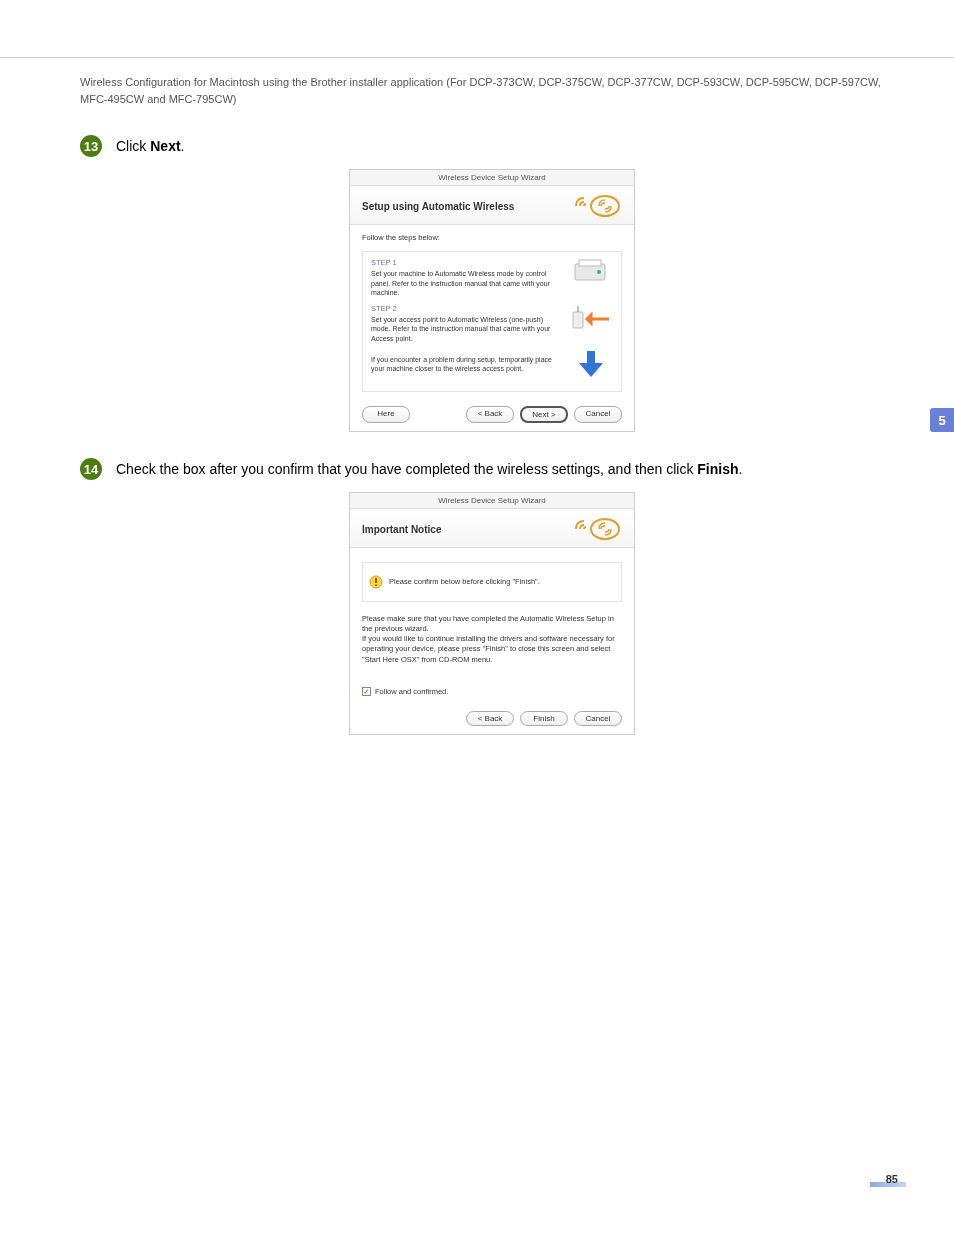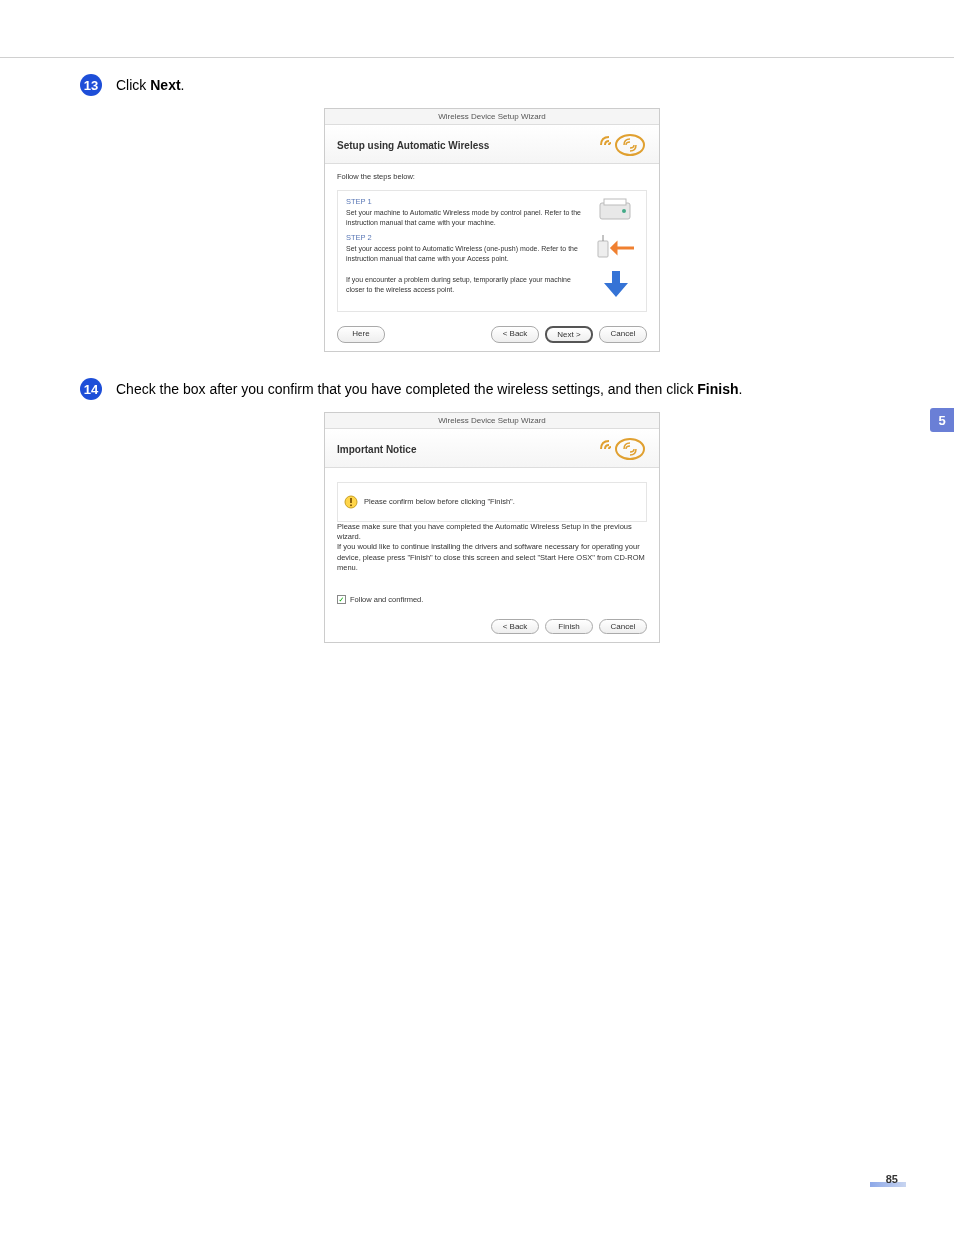--- a/index.html
+++ b/index.html
@@ -1,25 +1,25 @@
 <!DOCTYPE html>
 <html><head>
 <meta charset="utf-8">
 <style>
 * { box-sizing: border-box; margin: 0; padding: 0; }
 body { font-family: Arial, Helvetica, sans-serif; background: #fff; width: 954px; height: 1235px; position: relative; }
 .top-band { height: 58px; border-bottom: 1px solid #d0d0d0; background: #fff; }
 .content { padding: 16px 50px 0 80px; }
 .header-text { font-size: 11px; color: #555; line-height: 1.5; margin-bottom: 28px; }
 .step-row { display: flex; align-items: flex-start; gap: 14px; margin-bottom: 12px; }
-.step-num { width: 22px; height: 22px; border-radius: 50%; background: #1d4ed8; color: #fff; display: flex; align-items: center; justify-content: center; font-weight: bold; font-size: 13px; flex-shrink: 0; }
+.step-num { width: 22px; height: 22px; border-radius: 50%; background: #4d7c0f; color: #fff; display: flex; align-items: center; justify-content: center; font-weight: bold; font-size: 13px; flex-shrink: 0; }
 .step-text { font-size: 14px; color: #000; padding-top: 2px; line-height: 1.4; }
 .step-text b { font-weight: bold; }
 
-.wizard { width: 336px; margin: 8px auto 26px auto; border: 1px solid #ccc; background: #fff; font-size: 8px; color: #333; }
+.wizard { width: 286px; margin: 8px auto 26px auto; border: 1px solid #ccc; background: #fff; font-size: 8px; color: #333; }
 .wizard-title { text-align: center; font-size: 8px; color: #555; padding: 3px 0; background: #f5f5f5; border-bottom: 1px solid #ddd; }
 .wizard-head { display: flex; justify-content: space-between; align-items: center; padding: 8px 12px 6px 12px; border-bottom: 1px solid #ddd; background: linear-gradient(#fff, #f5f5f5); }
 .wizard-head-title { font-weight: bold; font-size: 10px; }
 .wifi-logo { width: 50px; height: 24px; }
 .wizard-body { padding: 8px 12px 6px 12px; font-size: 7.5px; line-height: 1.35; }
 .sub-panel { border: 1px solid #e5e5e5; margin-top: 8px; padding: 6px 8px; }
 .step-block { margin-bottom: 6px; display: flex; gap: 6px; }
 .step-block-text { flex: 1; }
 .step-label { color: #5a78b6; font-size: 7.5px; }
 .step-desc { font-size: 7px; margin-top: 1px; }
@@ -44,20 +44,21 @@
 .page-bar { position: absolute; bottom: 48px; right: 48px; width: 36px; height: 5px; background: linear-gradient(to right, #8da8e8, #c8d5f0); }
 </style>
 </head>
 <body>
 
 <div class="top-band"></div>
 
 <div class="side-tab">5</div>
 
 <div class="content">
+  <div class="header-text">Wireless Configuration for Macintosh using the Brother installer application (For DCP-373CW, DCP-375CW, DCP-377CW, DCP-593CW, DCP-595CW, DCP-597CW, MFC-495CW and MFC-795CW)</div>
 
   <div class="step-row">
     <div class="step-num">13</div>
     <div class="step-text">
       <span>Click </span><b>Next</b><span>.</span>
     </div>
   </div>
 
   <div class="wizard">
     <div class="wizard-title">Wireless Device Setup Wizard</div>
@@ -147,21 +148,21 @@
     </div>
     <div class="wizard-body">
       <div class="notice-row">
         <svg class="notice-icon" viewBox="0 0 14 14">
             <circle cx="7" cy="7" r="6" fill="#ffd54a" stroke="#c9a020"></circle>
             <rect x="6.2" y="3" width="1.6" height="5" fill="#704800"></rect>
             <rect x="6.2" y="9.5" width="1.6" height="1.6" fill="#704800"></rect>
           </svg>
         <div>Please confirm below before clicking "Finish".</div>
       </div>
-      <div style="margin-top:0;">Please make sure that you have completed the Automatic Wireless Setup in the previous wizard.</div>
+      <div style="margin-top:12px;">Please make sure that you have completed the Automatic Wireless Setup in the previous wizard.</div>
       <div style="margin-top:0;">If you would like to continue installing the drivers and software necessary for operating your device, please press "Finish" to close this screen and select "Start Here OSX" from CD-ROM menu.</div>
       <div class="checkrow">
         <div class="checkbox">✓</div>
         <div>Follow and confirmed.</div>
       </div>
     </div>
     <div class="wizard-buttons">
       <div class="wbtn">&lt; Back</div>
       <div class="wbtn">Finish</div>
       <div class="wbtn">Cancel</div>

